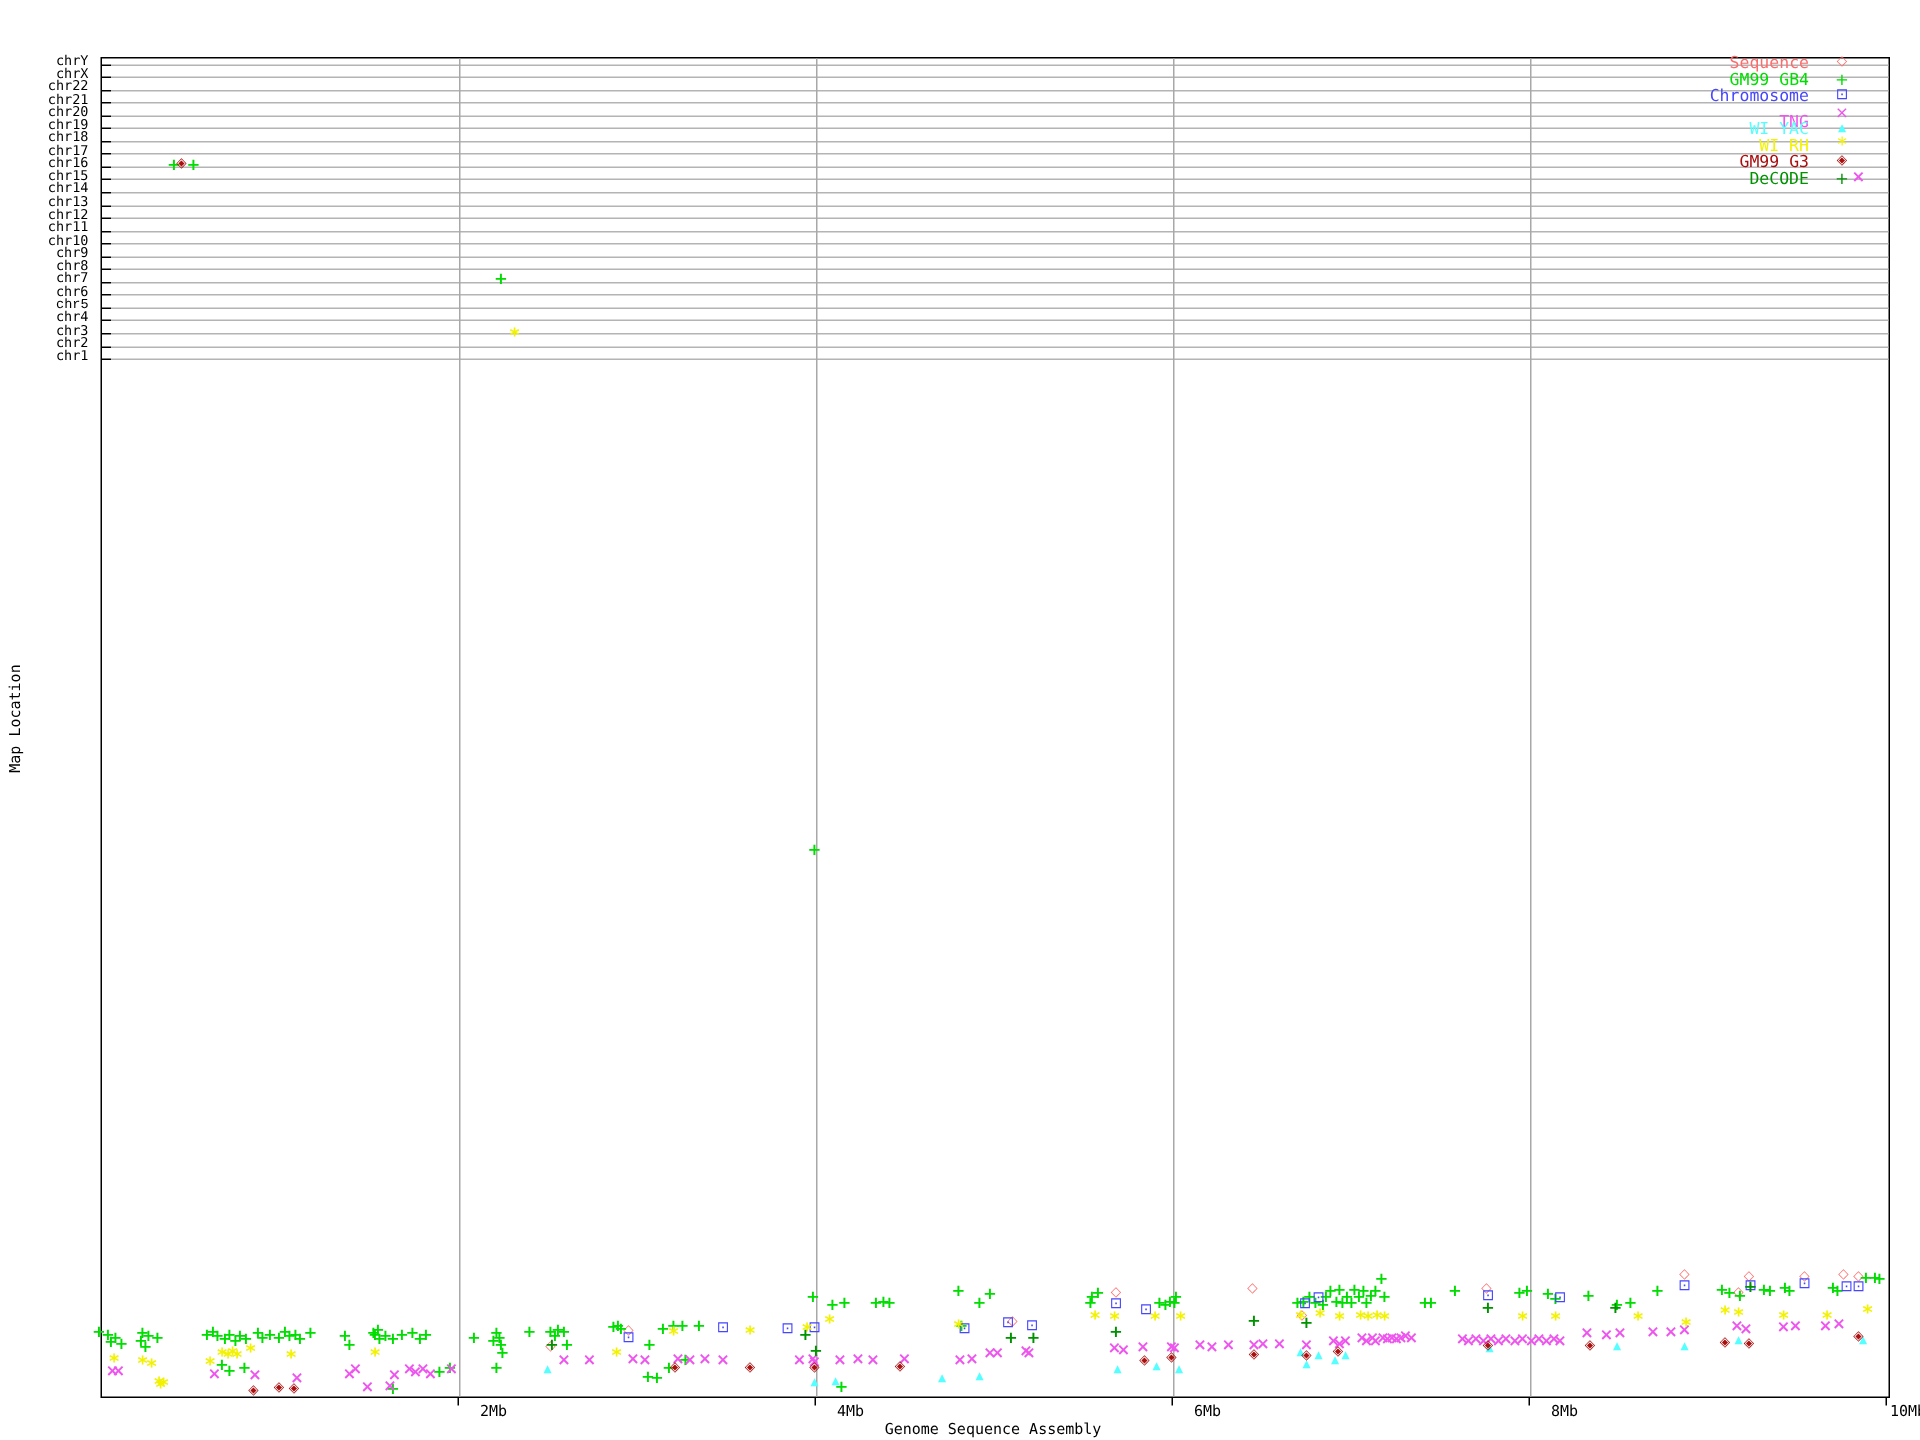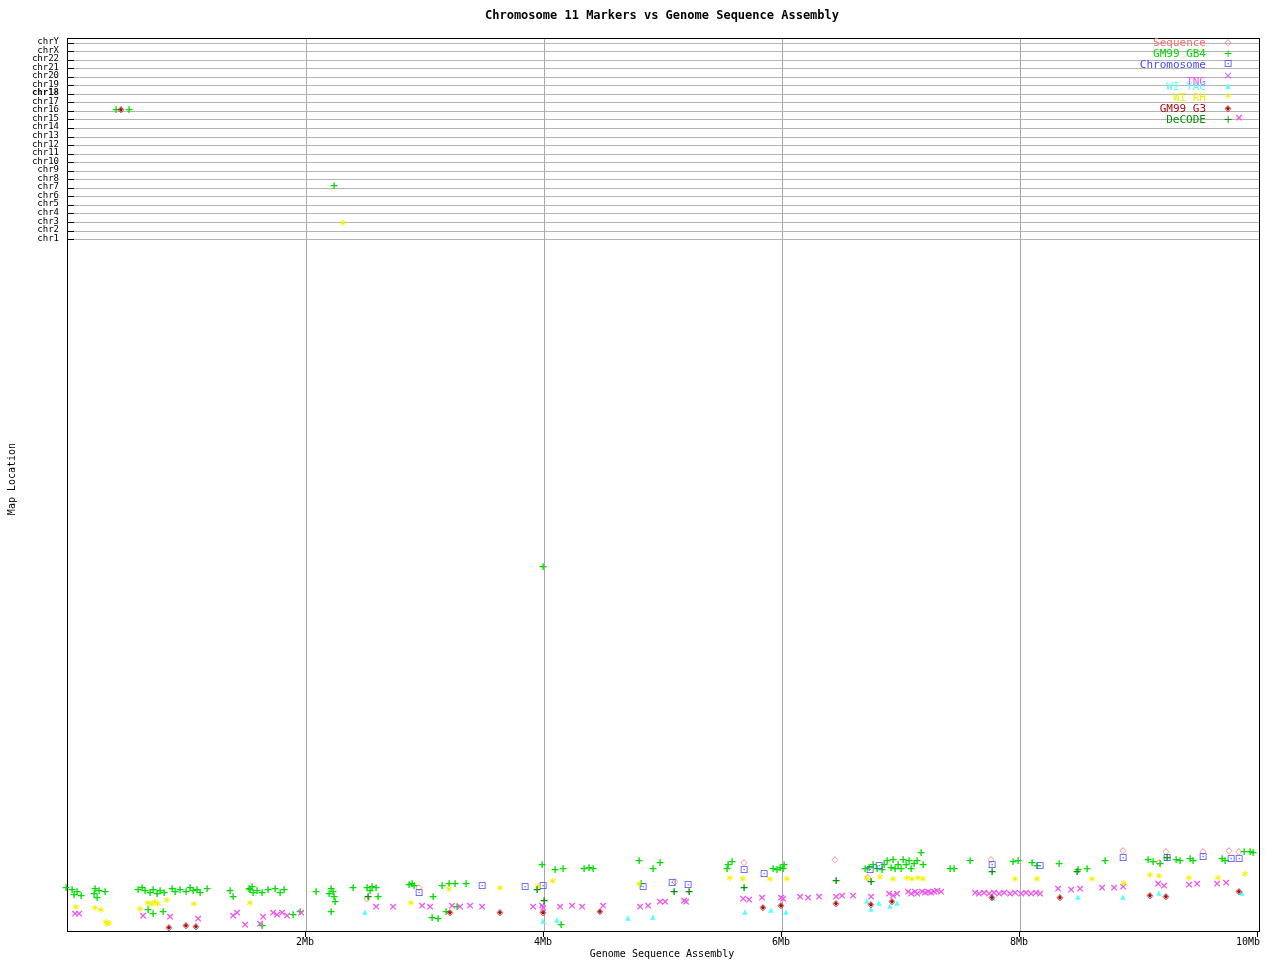--- a/index.html
+++ b/index.html
@@ -6,35 +6,34 @@
   #stage{position:relative;width:1280px;height:960px;background:#fff;overflow:hidden;
          font-family:"DejaVu Sans Mono",monospace;color:#000;}
   .abs{position:absolute;}
   #title{top:8px;left:662px;transform:translateX(-50%);font-size:12px;font-weight:bold;white-space:nowrap;letter-spacing:0;}
   #plot{left:67px;top:38px;width:1193px;height:894px;border:1px solid #000;box-sizing:border-box;}
   .rowline{position:absolute;height:1px;background:#b4b4b4;left:6px;right:0;}
   .rowtick{position:absolute;height:1px;width:6px;background:#000;left:0;}
   .gridline{position:absolute;width:1px;top:0;bottom:0;background:#a8a8a8;}
   .rowlabel{position:absolute;left:0;width:59px;text-align:right;font-size:9px;line-height:9px;white-space:nowrap;}
   .xtick{position:absolute;width:1px;height:5px;background:#000;top:932px;}
-  .xticklabel{position:absolute;top:936px;transform:translateX(-50%);font-size:10px;white-space:nowrap;}
+  .xticklabel{position:absolute;top:936px;transform:translateX(-50%);font-size:10px;white-space:nowrap;margin-left:24px;}
   #xlabel{top:948px;left:662px;transform:translateX(-50%);font-size:10px;white-space:nowrap;}
   #ylabel{top:479px;left:11px;transform:translate(-50%,-50%) rotate(-90deg);font-size:10px;white-space:nowrap;}
   .legend-label{position:absolute;right:74px;transform:translateY(-50%);font-size:11px;line-height:11px;white-space:nowrap;}
   .legend-marker{position:absolute;left:1228px;transform:translate(-50%,-50%);line-height:1;}
   .pt{position:absolute;transform:translate(-50%,-52%);line-height:1;font-family:"DejaVu Sans",sans-serif;}
   .g-star{transform:translate(-50%,-30%);font-weight:bold;}
   .g-plus{font-weight:bold;}
   .g-cross{font-weight:bold;}
 </style>
 </head>
 <body>
 
 <div id="stage">
-  <div id="title" class="abs">Chromosome 11 Markers vs Genome Sequence Assembly</div>
   <div id="ylabel" class="abs">Map Location</div>
   <div id="plot" class="abs">
       <div class="rowline" style="top: 3.5px;"></div>
       <div class="rowtick" style="top: 3.5px;"></div>
       <div class="rowline" style="top: 12.048px;"></div>
       <div class="rowtick" style="top: 12.048px;"></div>
       <div class="rowline" style="top: 20.596px;"></div>
       <div class="rowtick" style="top: 20.596px;"></div>
       <div class="rowline" style="top: 29.144px;"></div>
       <div class="rowtick" style="top: 29.144px;"></div>
@@ -83,34 +82,34 @@
       <div class="gridline" style="left: 714px;"></div>
       <div class="gridline" style="left: 952px;"></div>
     </div>
   <div id="xlabel" class="abs">Genome Sequence Assembly</div>
 <div class="rowlabel" style="top: 37px;">chrY</div>
     <div class="rowlabel" style="top: 45.548px;">chrX</div>
     <div class="rowlabel" style="top: 54.096px;">chr22</div>
     <div class="rowlabel" style="top: 62.644px;">chr21</div>
     <div class="rowlabel" style="top: 71.192px;">chr20</div>
     <div class="rowlabel" style="top: 79.74px;">chr19</div>
-    <div class="rowlabel" style="top: 88.288px; font-weight: bold;">chr18</div>
+    <div class="rowlabel" style="top: 88.288px;">chr18</div>
     <div class="rowlabel" style="top: 96.836px;">chr17</div>
     <div class="rowlabel" style="top: 105.384px;">chr16</div>
     <div class="rowlabel" style="top: 113.932px;">chr15</div>
     <div class="rowlabel" style="top: 122.48px;">chr14</div>
     <div class="rowlabel" style="top: 131.028px;">chr13</div>
     <div class="rowlabel" style="top: 139.576px;">chr12</div>
     <div class="rowlabel" style="top: 148.124px;">chr11</div>
     <div class="rowlabel" style="top: 156.672px;">chr10</div>
     <div class="rowlabel" style="top: 165.22px;">chr9</div>
     <div class="rowlabel" style="top: 173.768px;">chr8</div>
     <div class="rowlabel" style="top: 182.316px;">chr7</div>
     <div class="rowlabel" style="top: 190.864px;">chr6</div>
-    <div class="rowlabel" style="top: 199.412px;">chr5</div>
+    <div class="rowlabel" style="top: 199.412px; font-family: Liberation Mono, monospace;">chr5</div>
     <div class="rowlabel" style="top: 207.96px;">chr4</div>
     <div class="rowlabel" style="top: 216.508px;">chr3</div>
     <div class="rowlabel" style="top: 225.056px;">chr2</div>
     <div class="rowlabel" style="top: 233.604px;">chr1</div>
     <div class="xtick" style="left: 305px;"></div>
     <div class="xticklabel" style="left: 305px;">2Mb</div>
     <div class="xtick" style="left: 543px;"></div>
     <div class="xticklabel" style="left: 543px;">4Mb</div>
     <div class="xtick" style="left: 781px;"></div>
     <div class="xticklabel" style="left: 781px;">6Mb</div>

